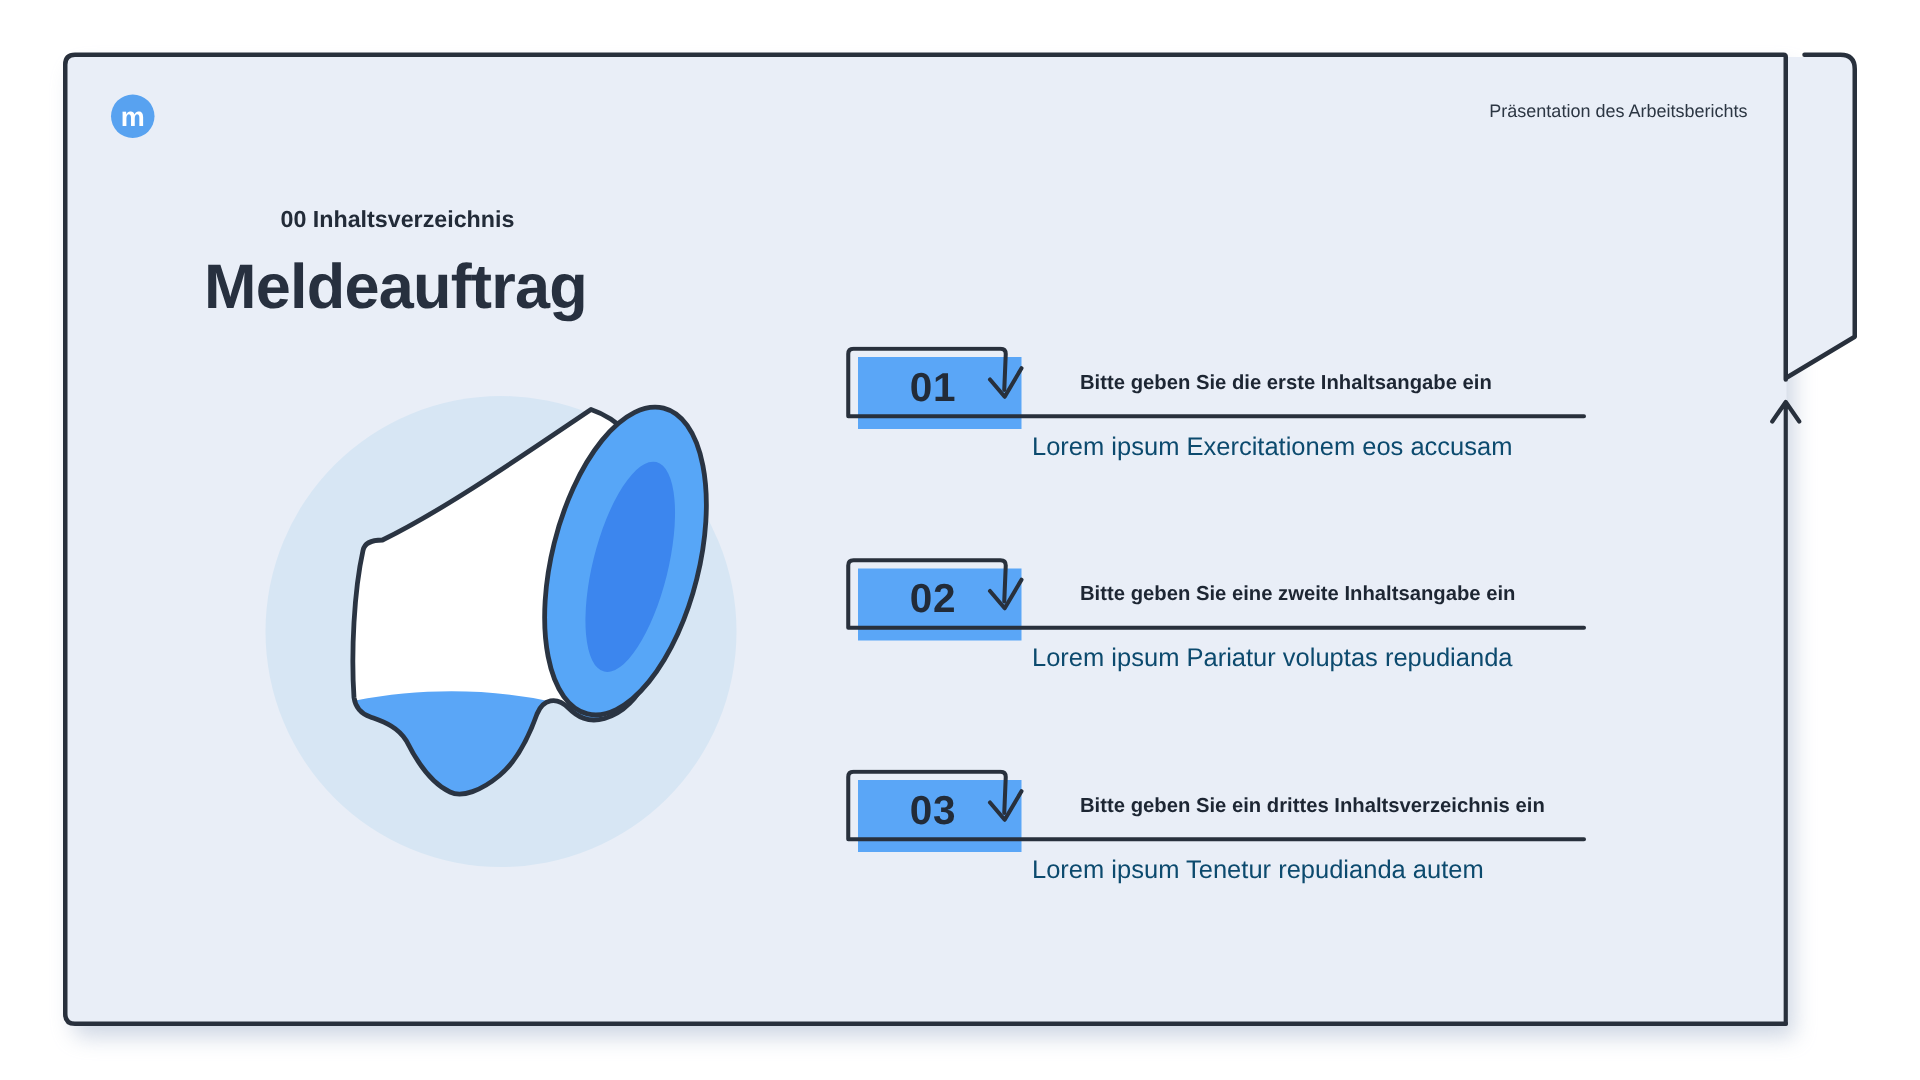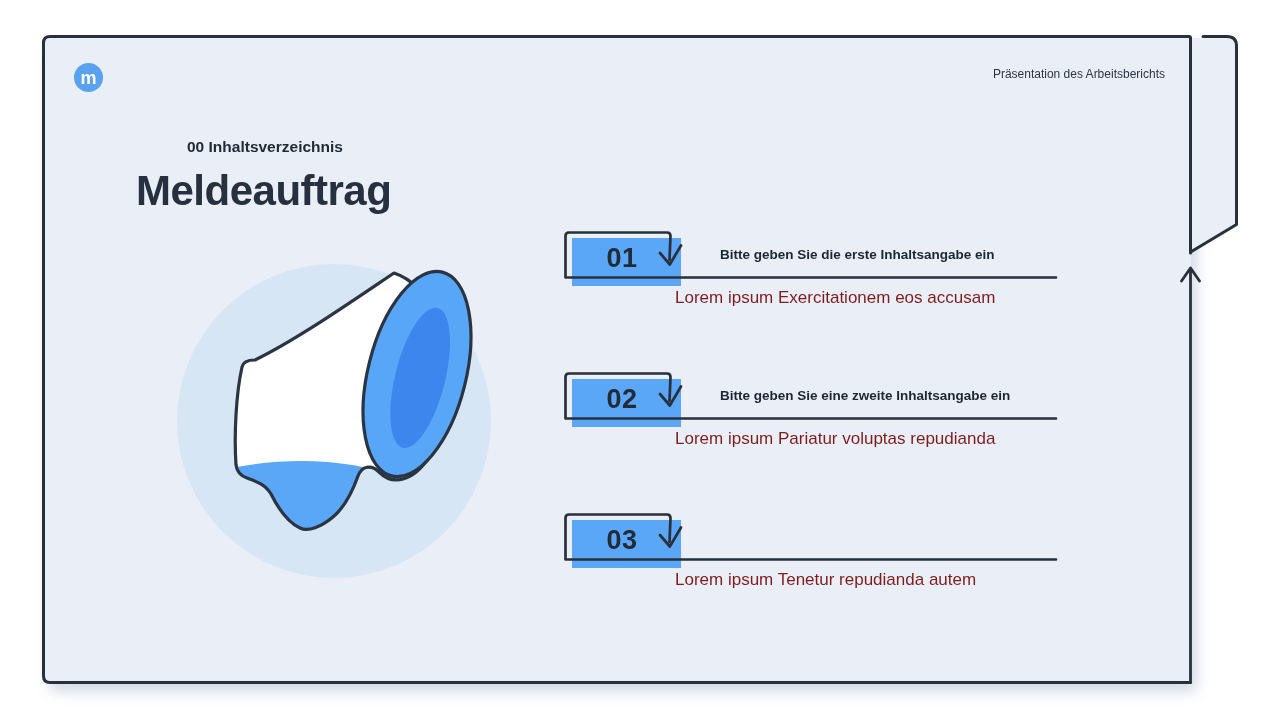--- a/index.html
+++ b/index.html
@@ -47,21 +47,21 @@
     position:absolute;left:2px;top:4px;width:112px;height:46px;
     display:flex;align-items:center;justify-content:center;
     font-size:27px;font-weight:bold;color:#222b38;letter-spacing:.5px;
   }
   .item-heading{
     position:absolute;left:128px;top:0;height:46px;width:370px;
     display:flex;align-items:center;
     font-size:13.5px;font-weight:bold;color:#1d2633;margin-left:28px;
   }
   .item-desc{
-    position:absolute;left:111px;top:57px;font-size:17px;color:#7f1d1d;
+    position:absolute;left:124px;top:57px;font-size:17px;color:#0c4a6e;
   }
 </style>
 </head>
 <body>
 
 <div class="stage">
 
   <div class="slide">
 
     <div class="logo">
@@ -146,20 +146,21 @@
       <div class="item-desc">Lorem ipsum Pariatur voluptas repudianda</div>
     </div>
 
     <div class="toc-item t3">
       <div class="numbox-fill"></div>
       <svg class="item-svg" viewBox="0 0 494 84" xmlns="http://www.w3.org/2000/svg" fill="none">
         <path d="M 492,46.5 L 1.5,46.5 L 1.5,5 Q 1.5,1.5 5,1.5 L 103,1.5 Q 106.5,1.5 106.5,5 L 105.5,29" stroke="#28303c" stroke-width="2.7" stroke-linecap="round" stroke-linejoin="round"></path>
         <path d="M 96,22 L 105.8,33.5 L 117,14.5" stroke="#28303c" stroke-width="2.7" stroke-linecap="round" stroke-linejoin="round"></path>
       </svg>
       <div class="numlabel">03</div>
+      <div class="item-heading">Bitte geben Sie ein drittes Inhaltsverzeichnis ein</div>
       <div class="item-desc">Lorem ipsum Tenetur repudianda autem</div>
     </div>
 
   </div>
 
   <svg class="frame-svg" viewBox="0 0 1280 720" xmlns="http://www.w3.org/2000/svg" fill="none">
 
     <path d="M 1192,38 L 1227,38 Q 1236,38 1236,47 L 1236,224 L 1192,250 Z" fill="#e9eef7"></path>
 
     <path d="M 1190.5,253 L 1190.5,38 Q 1190.5,36.5 1189,36.5 L 50,36.5 Q 43.5,36.5 43.5,43 L 43.5,676

